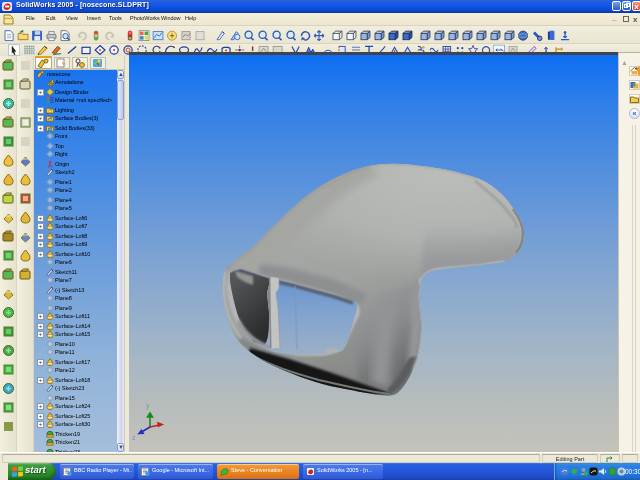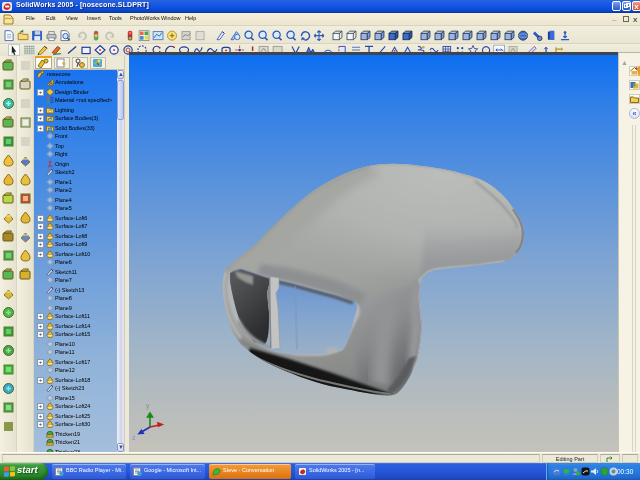--- a/index.html
+++ b/index.html
@@ -1253,21 +1253,21 @@
 <div class="abs" style="left:0;top:452px;width:640px;height:11px;background:#ece9d8;border-top:1px solid #fff;">
 <div class="abs" style="left:2px;top:1px;width:538px;height:9px;border:1px solid #d0ccb8;border-top-color:#b0ac98;background:#ece9d8;"></div>
 <div class="abs" style="left:542px;top:1px;width:56px;height:9px;border:1px solid #d0ccb8;border-top-color:#b0ac98;font-size:5.5px;color:#222;text-align:center;line-height:8px;">Editing Part</div>
 <div class="abs" style="left:600px;top:1px;width:20px;height:9px;border:1px solid #d0ccb8;border-top-color:#b0ac98;">
       <svg width="10" height="8" style="position:absolute;left:4px;top:0px;">
         <path d="M2 7 V3 M2 3 h5 l-1.5 1.5 M7 3 l-1.5 -1.5" stroke="#2a8a2a" fill="none"></path>
       </svg>
     </div>
 <div class="abs" style="left:622px;top:1px;width:16px;height:9px;border:1px solid #d0ccb8;border-top-color:#b0ac98;"></div>
 </div>
-<div class="abs" style="left:0;top:463px;width:592px;height:17px;background:linear-gradient(180deg,#4880e8 0%,#2a5fe0 8%,#2456d8 50%,#1e48c0 90%,#1a40ae 100%);">
+<div class="abs" style="left:8px;top:463px;width:592px;height:17px;background:linear-gradient(180deg,#4880e8 0%,#2a5fe0 8%,#2456d8 50%,#1e48c0 90%,#1a40ae 100%);">
 <div class="abs" style="left:0;top:0;width:48px;height:17px;border-radius:0 8px 8px 0;background:linear-gradient(180deg,#7ec87e 0%,#3e9c3e 12%,#2f8f2f 55%,#227822 100%);box-shadow:inset -2px -2px 3px rgba(0,40,0,0.3);">
 <svg width="13" height="13" style="position:absolute;left:3px;top:2px;">
         <g transform="skewY(-4)">
           <rect x="1" y="2" width="5" height="4.5" rx="1" fill="#f55b2a"></rect>
           <rect x="7" y="2" width="5" height="4.5" rx="1" fill="#8cc63f"></rect>
           <rect x="1" y="7.5" width="5" height="4.5" rx="1" fill="#38a0e8"></rect>
           <rect x="7" y="7.5" width="5" height="4.5" rx="1" fill="#f8c018"></rect>
         </g>
       </svg>
 <div class="abs" style="left:17px;top:1px;font-size:9.5px;font-style:italic;font-weight:bold;color:#fff;text-shadow:1px 1px 1px #1a4a1a;">start</div>

